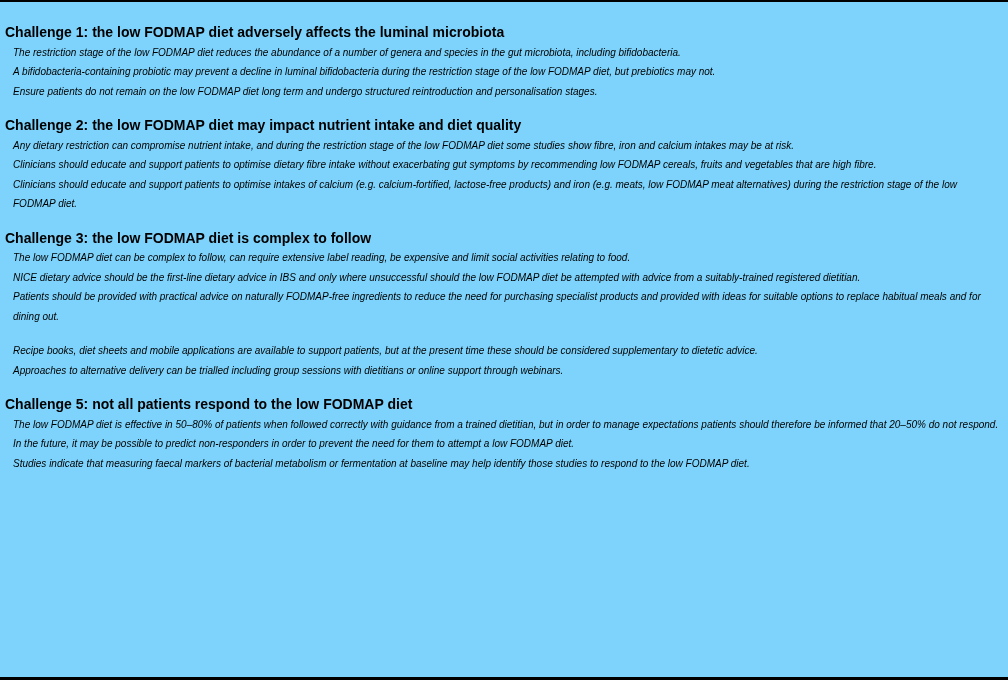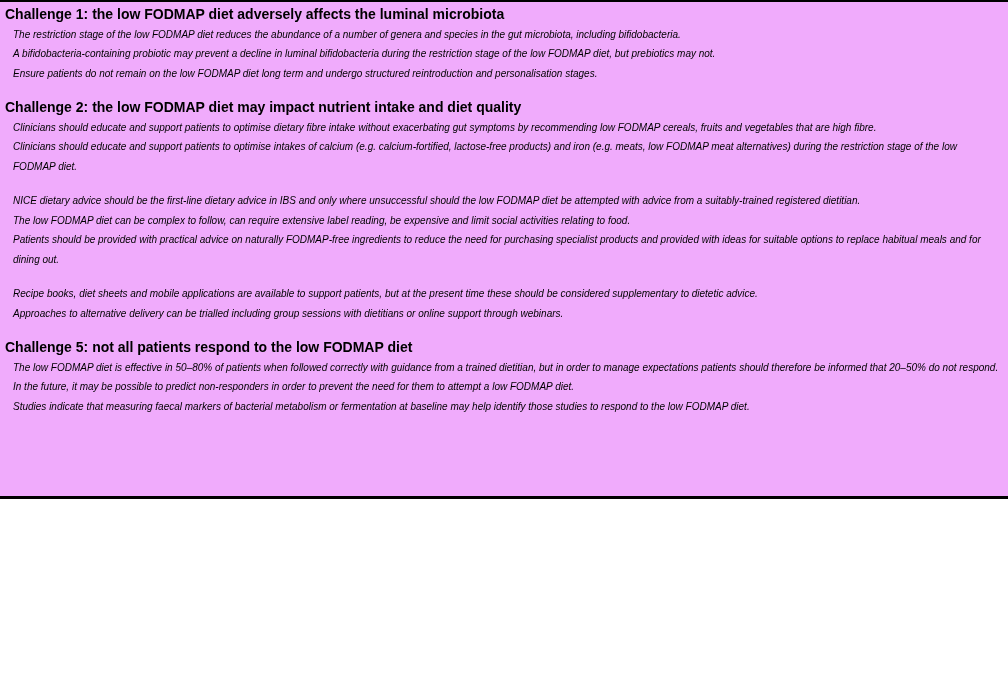--- a/index.html
+++ b/index.html
@@ -9,26 +9,26 @@
   }
   body {
     width: 1008px;
     height: 680px;
     font-family: "Liberation Sans", sans-serif;
     color: #000000;
   }
   .box {
     box-sizing: border-box;
     width: 1008px;
-    height: 499px;
+    height: 680px;
     border-top: 2px solid #000000;
     border-bottom: 3px solid #000000;
-    padding: 3px 6px 4px 5px;
+    padding: 21px 6px 4px 5px;
     overflow: hidden;
-    background: #f0abfc;
+    background: #7dd3fc;
   }
   .section { margin: 0; }
   .section + .section { margin-top: 15px; }
   .section h2 {
     font-size: 14px;
     line-height: 19.5px;
     font-weight: bold;
     margin: 0;
     padding: 0;
   }
@@ -47,27 +47,29 @@
 
   <div class="section">
     <h2>Challenge 1: the low FODMAP diet adversely affects the luminal microbiota</h2>
     <p>The restriction stage of the low FODMAP diet reduces the abundance of a number of genera and species in the gut microbiota, including bifidobacteria.</p>
     <p>A bifidobacteria-containing probiotic may prevent a decline in luminal bifidobacteria during the restriction stage of the low FODMAP diet, but prebiotics may not.</p>
     <p>Ensure patients do not remain on the low FODMAP diet long term and undergo structured reintroduction and personalisation stages.</p>
   </div>
 
   <div class="section">
     <h2>Challenge 2: the low FODMAP diet may impact nutrient intake and diet quality</h2>
+    <p>Any dietary restriction can compromise nutrient intake, and during the restriction stage of the low FODMAP diet some studies show fibre, iron and calcium intakes may be at risk.</p>
     <p>Clinicians should educate and support patients to optimise dietary fibre intake without exacerbating gut symptoms by recommending low FODMAP cereals, fruits and vegetables that are high fibre.</p>
     <p>Clinicians should educate and support patients to optimise intakes of calcium (e.g. calcium-fortified, lactose-free products) and iron (e.g. meats, low FODMAP meat alternatives) during the restriction stage of the low FODMAP diet.</p>
   </div>
 
   <div class="section">
+    <h2>Challenge 3: the low FODMAP diet is complex to follow</h2>
+    <p>The low FODMAP diet can be complex to follow, can require extensive label reading, be expensive and limit social activities relating to food.</p>
     <p>NICE dietary advice should be the first-line dietary advice in IBS and only where unsuccessful should the low FODMAP diet be attempted with advice from a suitably-trained registered dietitian.</p>
-    <p>The low FODMAP diet can be complex to follow, can require extensive label reading, be expensive and limit social activities relating to food.</p>
     <p>Patients should be provided with practical advice on naturally FODMAP-free ingredients to reduce the need for purchasing specialist products and provided with ideas for suitable options to replace habitual meals and for dining out.</p>
   </div>
 
   <div class="section">
     <p>Recipe books, diet sheets and mobile applications are available to support patients, but at the present time these should be considered supplementary to dietetic advice.</p>
     <p>Approaches to alternative delivery can be trialled including group sessions with dietitians or online support through webinars.</p>
   </div>
 
   <div class="section">
     <h2>Challenge 5: not all patients respond to the low FODMAP diet</h2>

